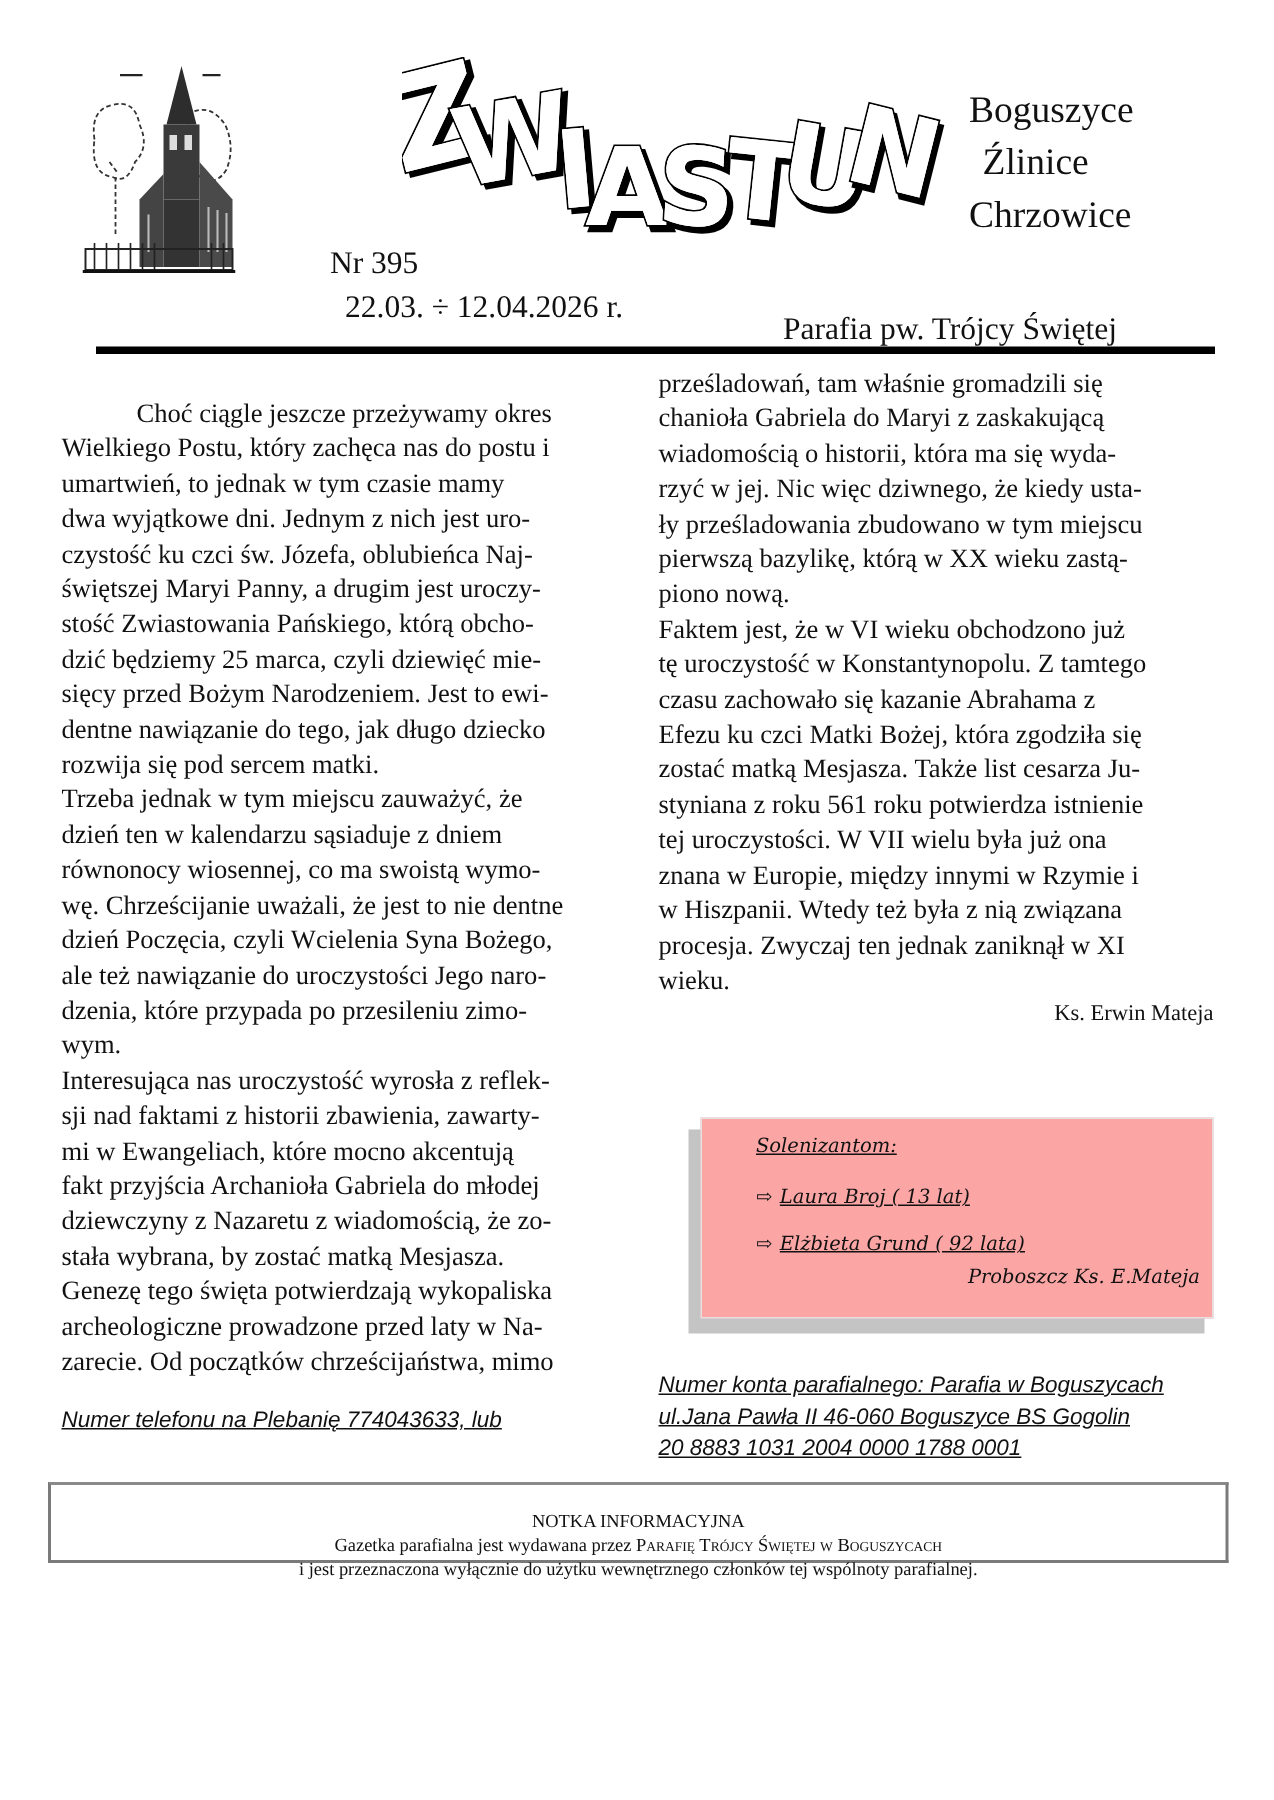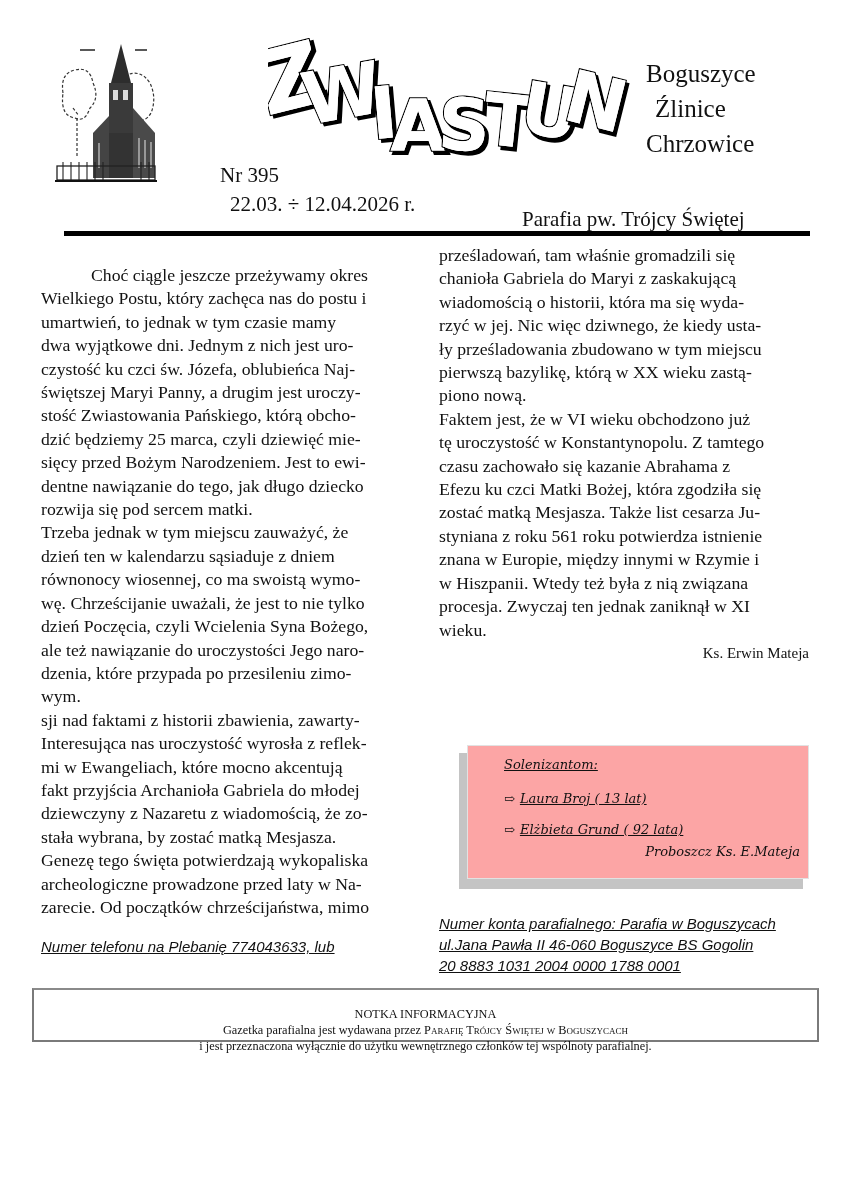--- a/index.html
+++ b/index.html
@@ -162,29 +162,29 @@
       <span class="line">stość Zwiastowania Pańskiego, którą obcho-</span>
       <span class="line">dzić będziemy 25 marca, czyli dziewięć mie-</span>
       <span class="line">sięcy przed Bożym Narodzeniem. Jest to ewi-</span>
       <span class="line">dentne nawiązanie do tego, jak długo dziecko</span>
       <span class="line">rozwija się pod sercem matki.</span>
     </p>
     <p>
       <span class="line">Trzeba jednak w tym miejscu zauważyć, że</span>
       <span class="line">dzień ten w kalendarzu sąsiaduje z dniem</span>
       <span class="line">równonocy wiosennej, co ma swoistą wymo-</span>
-      <span class="line">wę. Chrześcijanie uważali, że jest to nie tylko</span>
+      <span class="line">wę. Chrześcijanie uważali, że jest to nie dentne</span>
       <span class="line">dzień Poczęcia, czyli Wcielenia Syna Bożego,</span>
       <span class="line">ale też nawiązanie do uroczystości Jego naro-</span>
       <span class="line">dzenia, które przypada po przesileniu zimo-</span>
       <span class="line">wym.</span>
     </p>
     <p>
+      <span class="line">Interesująca nas uroczystość wyrosła z reflek-</span>
       <span class="line">sji nad faktami z historii zbawienia, zawarty-</span>
-      <span class="line">Interesująca nas uroczystość wyrosła z reflek-</span>
       <span class="line">mi w Ewangeliach, które mocno akcentują</span>
       <span class="line">fakt przyjścia Archanioła Gabriela do młodej</span>
       <span class="line">dziewczyny z Nazaretu z wiadomością, że zo-</span>
       <span class="line">stała wybrana, by zostać matką Mesjasza.</span>
       <span class="line">Genezę tego święta potwierdzają wykopaliska</span>
       <span class="line">archeologiczne prowadzone przed laty w Na-</span>
       <span class="line">zarecie. Od początków chrześcijaństwa, mimo</span>
     </p>
   </div>
 <div class="abs col" id="col-right">
@@ -197,20 +197,21 @@
       <span class="line">pierwszą bazylikę, którą w XX wieku zastą-</span>
       <span class="line">piono nową.</span>
     </p>
     <p>
       <span class="line">Faktem jest, że w VI wieku obchodzono już</span>
       <span class="line">tę uroczystość w Konstantynopolu. Z tamtego</span>
       <span class="line">czasu zachowało się kazanie Abrahama z</span>
       <span class="line">Efezu  ku czci Matki Bożej, która zgodziła się</span>
       <span class="line">zostać matką Mesjasza. Także list cesarza Ju-</span>
       <span class="line">styniana z roku 561 roku potwierdza istnienie</span>
+      <span class="line">tej uroczystości. W VII wielu była już ona</span>
       <span class="line">znana w Europie, między innymi w Rzymie i</span>
       <span class="line">w Hiszpanii. Wtedy też była z nią związana</span>
       <span class="line">procesja. Zwyczaj ten jednak zaniknął w XI</span>
       <span class="line">wieku.</span>
     </p>
     <span id="signature">Ks. Erwin Mateja</span>
   </div>
 
 <div class="abs" id="nameday-shadow"></div>
 <div class="abs" id="nameday-box">

